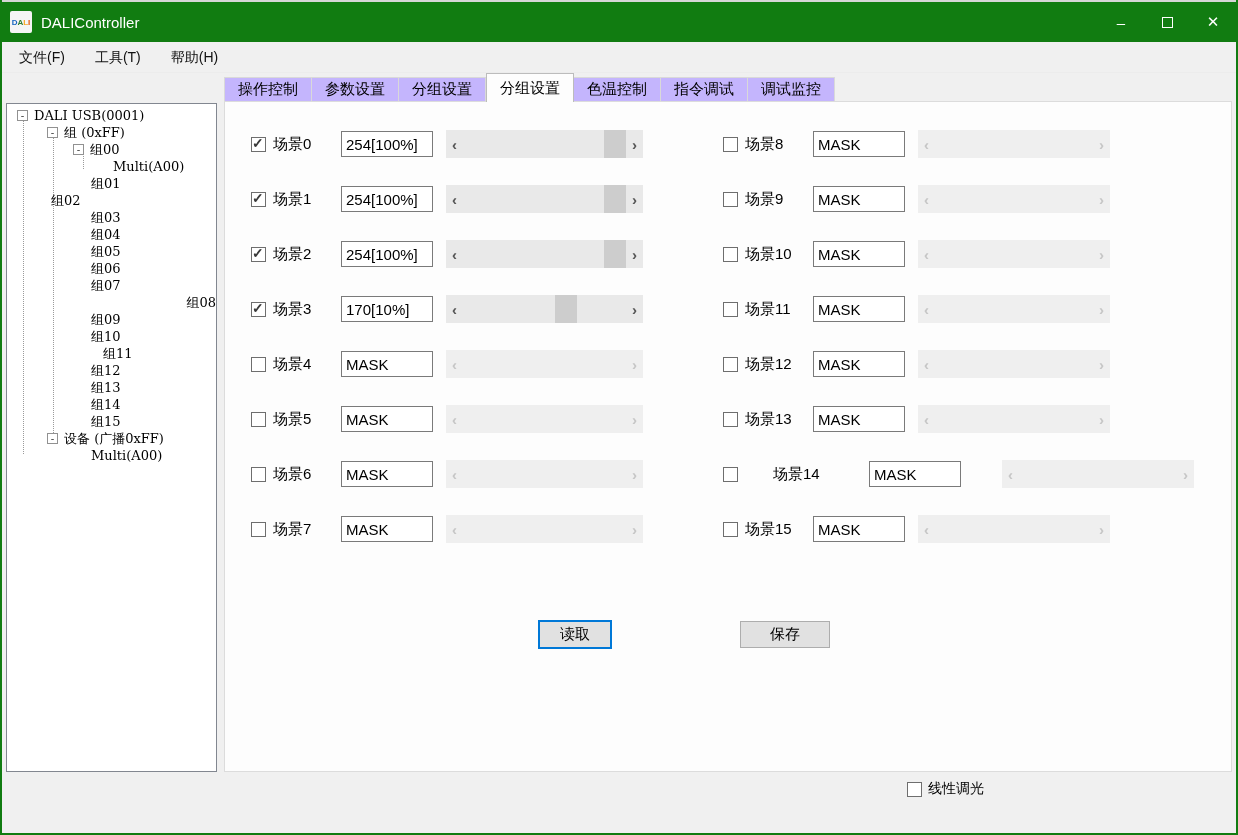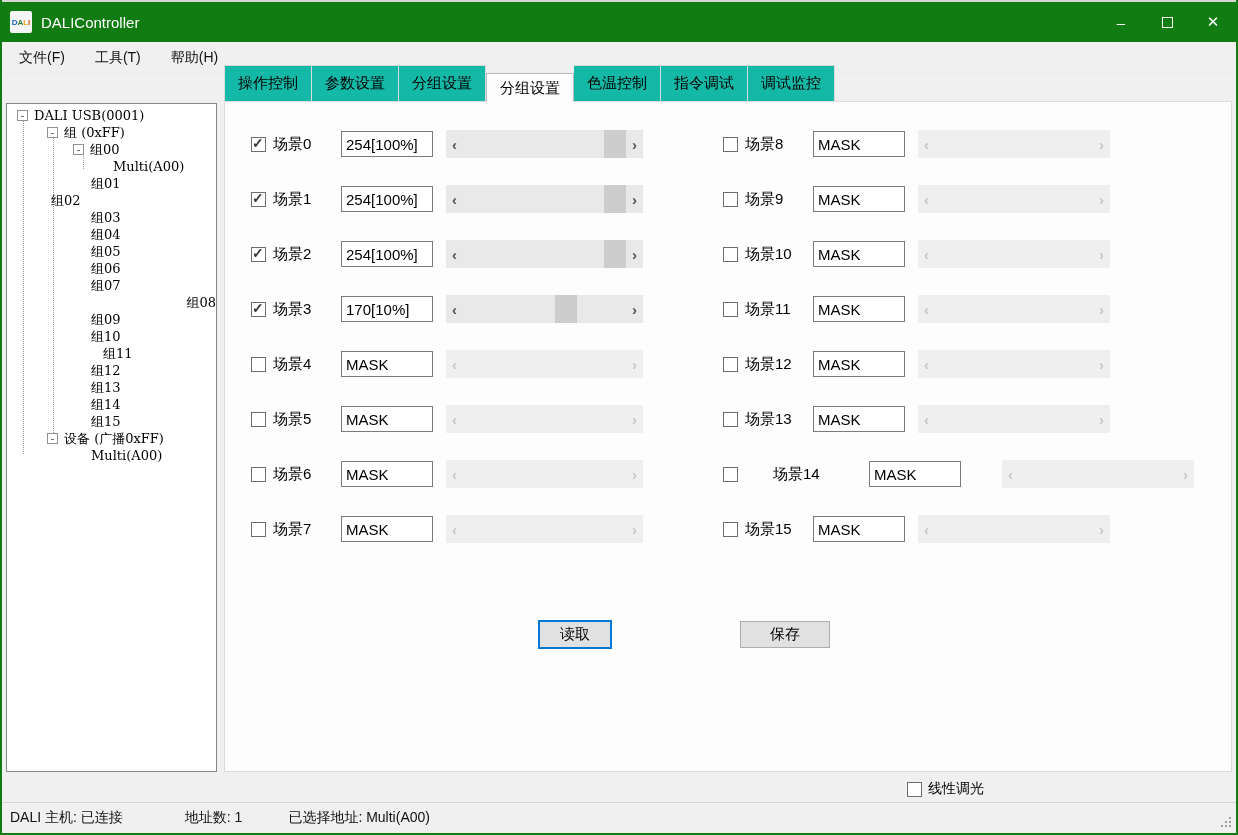--- a/index.html
+++ b/index.html
@@ -22,21 +22,21 @@
   
   .tree-panel { position:absolute; left:4px; top:103px; width:211px; height:669px; background:#ffffff; border:1px solid #828790; overflow:hidden; font-family:"DejaVu Serif", serif; }
   .tree-inner { position:relative; padding-top:3px; }
   .tree-guide { position:absolute; border-left:1px dotted #9a9a9a; width:0; }
   .tree-row { position:relative; height:17px; display:flex; align-items:center; font-size:13px; color:#000; white-space:nowrap; }
   .expander { width:11px; height:11px; border:1px solid #919191; background:#fff; display:inline-flex; align-items:center; justify-content:center; font-size:10px; line-height:9px; color:#404040; margin-right:6px; flex:none; font-family:"DejaVu Sans Mono", monospace; }
   .tree-label { line-height:17px; }
 
   
   .tabbar { position:absolute; left:222px; top:74px; height:28px; display:flex; align-items:flex-end; }
-  .tab { height:37px; padding:0 13px; display:flex; align-items:center; font-size:15px; color:#000; background:#14b8a6; border:1px solid #d9d9d9; border-left:none; }
+  .tab { height:25px; padding:0 13px; display:flex; align-items:center; font-size:15px; color:#000; background:#c4b5fd; border:1px solid #d9d9d9; border-left:none; }
   .tab:first-child { border-left:1px solid #d9d9d9; }
   .tab.active { height:29px; background:#fdfdfd; border:1px solid #bcbcbc; border-bottom:none; position:relative; z-index:3; }
 
   .tab-panel { position:absolute; left:222px; top:101px; width:1008px; height:671px; background:#fdfdfd; border:1px solid #dcdcdc; z-index:1; }
 
   
   .scene-row { position:absolute; height:30px; display:flex; align-items:center; }
   .cb { width:15px; height:15px; border:1px solid #6e6e6e; background:#fff; margin-right:7px; position:relative; flex:none; }
   .cb.checked::after { content:"✓"; position:absolute; left:0px; top:-3px; font-size:14px; font-weight:bold; color:#3a3a3a; }
   .scene-label { width:62px; font-size:15px; color:#000; margin-right:6px; white-space:nowrap; }
@@ -343,20 +343,14 @@
           <span class="sb-arrow">›</span>
         </div>
       </div>
     </div>
 
   <div class="linear-row">
     <span class="cb" id="linear-cb"></span>
     <span class="linear-label">线性调光</span>
   </div>
 
-  <div class="statusbar">
-    <span class="status-item" style="margin-left:8px;">DALI 主机: 已连接</span>
-    <span class="status-item" style="margin-left:62px;">地址数: 1</span>
-    <span class="status-item" style="margin-left:46px;">已选择地址: Multi(A00)</span>
-    <span class="grip"></span>
-  </div>
 
 </div>
 
 </body></html>

